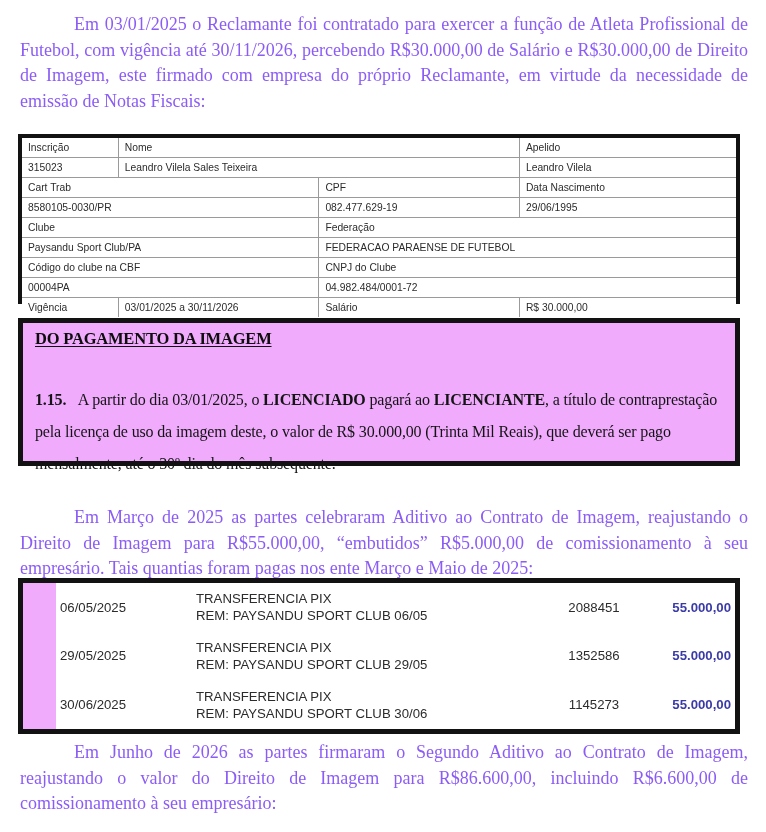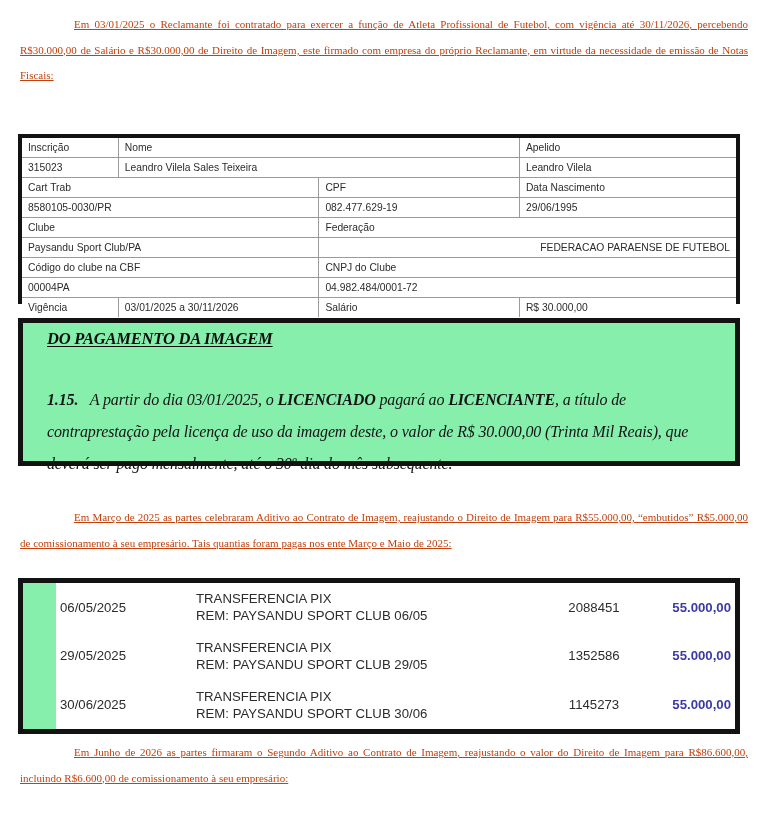--- a/index.html
+++ b/index.html
@@ -17,27 +17,26 @@
   .page {
     position: relative;
     width: 766px;
     height: 832px;
     box-sizing: border-box;
   }
 
   
   .para {
     font-family: "Liberation Serif", "DejaVu Serif", serif;
-    font-size: 11px;
+    font-size: 18px;
     line-height: 25.5px;
     text-align: justify;
     text-justify: inter-word;
-    color: #c2410c;
+    color: #8b5cf6;
     margin: 0;
-    text-decoration: underline;
   }
   .para .indent { display: inline-block; width: 54px; }
 
   .p-intro {
     position: absolute;
     left: 20px;
     top: 12px;
     width: 728px;
   }
   .p-march {
@@ -52,21 +51,21 @@
     left: 20px;
     top: 740px;
     width: 728px;
   }
 
   
   .frame {
     position: absolute;
     box-sizing: border-box;
     border: 4px solid #121212;
-    background: #86efac;
+    background: #f0abfc;
   }
 
   
   #registration-frame {
     left: 18px;
     top: 134px;
     width: 722px;
     height: 170px;
   }
   table.reg {
@@ -95,24 +94,23 @@
 
   
   #clause-frame {
     left: 18px;
     top: 318px;
     width: 722px;
     height: 148px;
     border-width: 5px;
   }
   .clause-inner {
-    padding: 6px 10px 4px 24px;
+    padding: 6px 10px 4px 12px;
     box-sizing: border-box;
     height: 100%;
-    font-style: italic;
   }
   .clause-title {
     font-family: "Liberation Serif", "DejaVu Serif", serif;
     font-weight: bold;
     font-size: 16.5px;
     letter-spacing: -0.2px;
     text-decoration: underline;
     text-underline-offset: 2px;
     color: #0e0e0e;
     display: inline-block;
@@ -193,21 +191,21 @@
             <td colspan="2" style="width: 59.772%;">8580105-0030/PR</td>
             <td style="width: 10.586%;">082.477.629-19</td>
             <td style="width: 29.642%;">29/06/1995</td>
           </tr>
           <tr>
             <td colspan="2" style="width: 59.772%;">Clube</td>
             <td colspan="2" style="width: 40.228%;">Federação</td>
           </tr>
           <tr>
             <td colspan="2" style="width: 59.772%;">Paysandu Sport Club/PA</td>
-            <td colspan="2" style="width: 40.228%; text-align: right;">FEDERACAO PARAENSE DE FUTEBOL</td>
+            <td colspan="2" style="width: 40.228%;">FEDERACAO PARAENSE DE FUTEBOL</td>
           </tr>
           <tr>
             <td colspan="2" style="width: 59.772%;">Código do clube na CBF</td>
             <td colspan="2" style="width: 40.228%;">CNPJ do Clube</td>
           </tr>
           <tr>
             <td colspan="2" style="width: 59.772%; margin-left: 40px;">00004PA</td>
             <td colspan="2" style="width: 40.228%;">04.982.484/0001-72</td>
           </tr>
           <tr>

